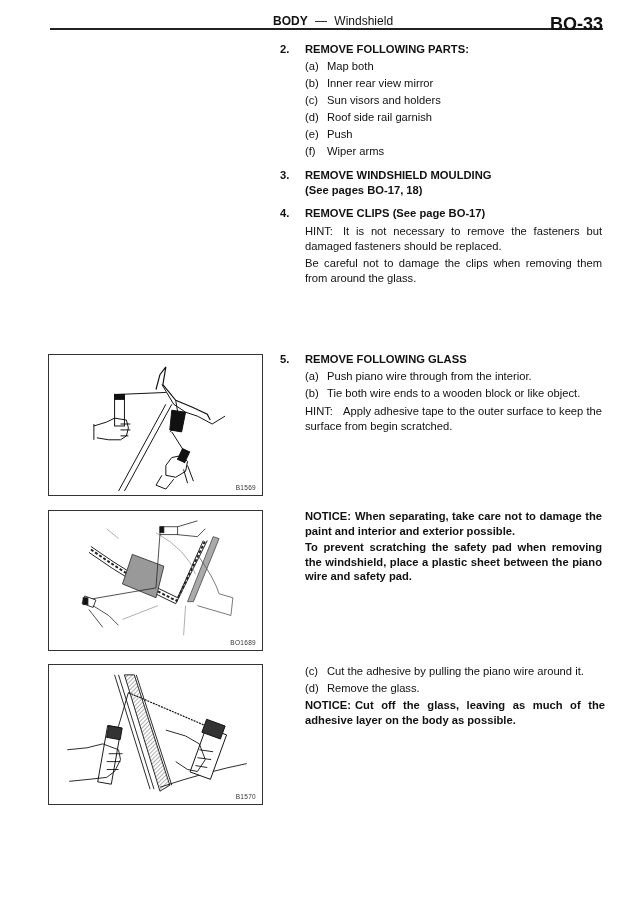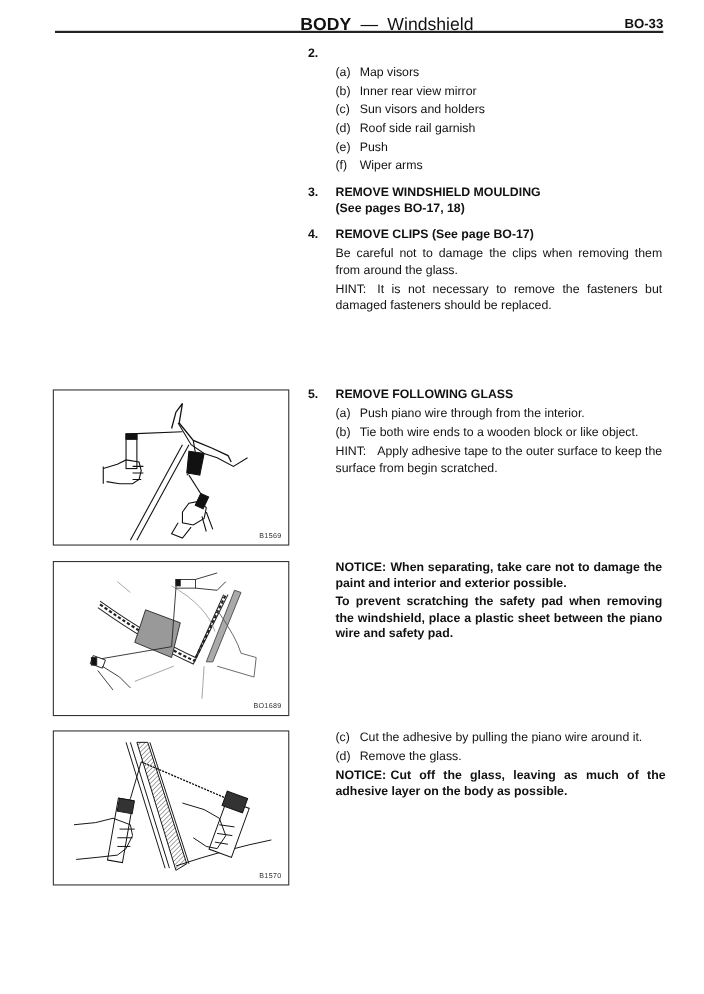--- a/index.html
+++ b/index.html
@@ -1,22 +1,22 @@
 <!DOCTYPE html>
 <html><head>
 <meta charset="utf-8">
 <style>
   * { box-sizing: border-box; margin: 0; padding: 0; }
   html, body { width: 640px; height: 904px; background: #ffffff; }
   body { position: relative; font-family: "Liberation Sans", sans-serif; color: #111111; overflow: hidden; }
 
   .header { position: absolute; left: 50px; top: 10px; width: 553px; height: 20px; border-bottom: 2px solid #222; }
-  .header .title { position: absolute; left: 223px; top: 4px; font-size: 16px; }
+  .header .title { position: absolute; left: 223px; top: 4px; font-size: 12px; }
   .header .title b { font-weight: bold; }
-  .header .page { position: absolute; right: 0; top: 4px; font-size: 12px; font-weight: bold; }
+  .header .page { position: absolute; right: 0; top: 4px; font-size: 18px; font-weight: bold; }
 
   .col { position: absolute; left: 280px; width: 322px; font-size: 11.2px; line-height: 15px; }
   .step { position: absolute; left: 280px; width: 322px; }
   .step-head { display: flex; font-weight: bold; font-size: 11.2px; line-height: 15px; }
   .step-num { width: 25px; flex: none; }
   .sub { display: flex; margin-left: 25px; font-size: 11.2px; line-height: 15px; margin-top: 2px; }
   .sub-letter { width: 22px; flex: none; }
   .para { margin-left: 25px; font-size: 11.2px; line-height: 14.5px; text-align: justify; margin-top: 3px; }
   .bold { font-weight: bold; }
   .hint-label { display: inline-block; width: 38px; }
@@ -34,24 +34,25 @@
     <b>BODY</b>
     <span style="margin:0 4px;">—</span>
     <span>Windshield</span>
   </div>
   <div class="page">BO-33</div>
 </div>
 
 <div class="step" style="top:42px;">
   <div class="step-head">
     <span class="step-num">2.</span>
+    <span>REMOVE FOLLOWING PARTS:</span>
   </div>
   <div class="sub">
       <span class="sub-letter">(a)</span>
-      <span>Map visors</span>
+      <span>Map both</span>
     </div>
   <div class="sub">
       <span class="sub-letter">(b)</span>
       <span>Inner rear view mirror</span>
     </div>
   <div class="sub">
       <span class="sub-letter">(c)</span>
       <span>Sun visors and holders</span>
     </div>
   <div class="sub">
@@ -76,22 +77,22 @@
       <span>(See pages BO-17, 18)</span>
     </span>
   </div>
 </div>
 
 <div class="step" style="top:206px;">
   <div class="step-head">
     <span class="step-num">4.</span>
     <span>REMOVE CLIPS (See page BO-17)</span>
   </div>
+  <div class="para"><span class="hint-label">HINT:</span><span>It is not necessary to remove the fasteners but damaged fasteners should be replaced.</span></div>
   <div class="para">Be careful not to damage the clips when removing them from around the glass.</div>
-  <div class="para"><span class="hint-label">HINT:</span><span>It is not necessary to remove the fasteners but damaged fasteners should be replaced.</span></div>
 </div>
 
 <div class="step" style="top:352px;">
   <div class="step-head">
     <span class="step-num">5.</span>
     <span>REMOVE FOLLOWING GLASS</span>
   </div>
   <div class="sub">
       <span class="sub-letter">(a)</span>
       <span>Push piano wire through from the interior.</span>

